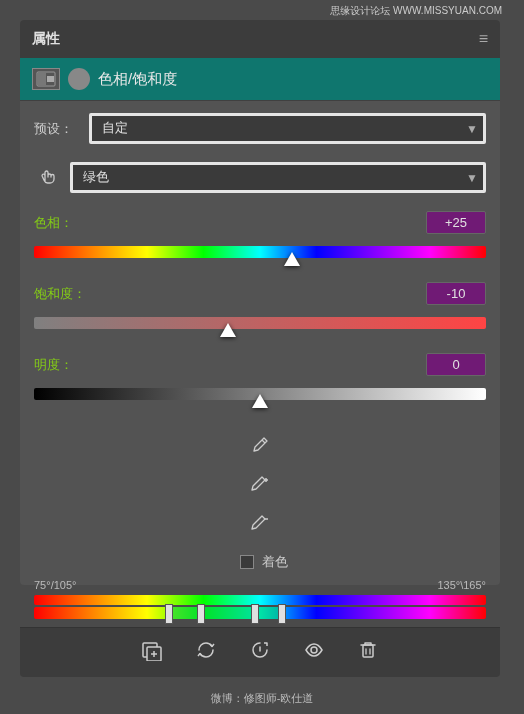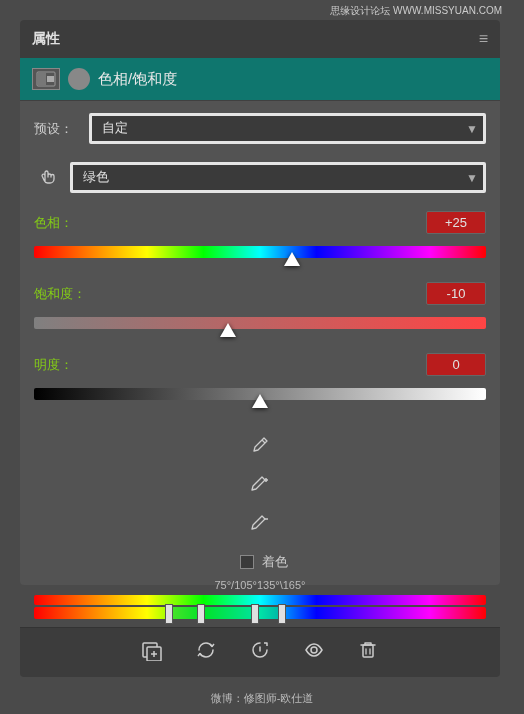--- a/index.html
+++ b/index.html
@@ -135,21 +135,21 @@
       display: flex;
       align-items: center;
       justify-content: space-between;
       margin-bottom: 4px;
     }
     .slider-label {
       color: #84cc16;
       font-size: 13px;
     }
     .value-box {
-      background: #b91c1c;
+      background: #701a75;
       border: 1px solid #666;
       color: #e0e0e0;
       width: 60px;
       text-align: center;
       padding: 3px 5px;
       font-size: 13px;
       font-family: inherit;
       border-radius: 2px;
     }
     .slider-track-container {
@@ -219,21 +219,21 @@
     }
     .colorize-label {
       color: #ccc;
       font-size: 13px;
     }
     .range-bar-section {
       padding: 4px 14px 8px;
     }
     .range-labels {
       display: flex;
-      justify-content: center;
+      justify-content: space-between;
       font-size: 11px;
       color: #bbb;
       margin-bottom: 4px;
     }
     .range-handle {
       position: absolute;
       width: 8px;
       height: 20px;
       background: #e0e0e0;
       top: -3px;

